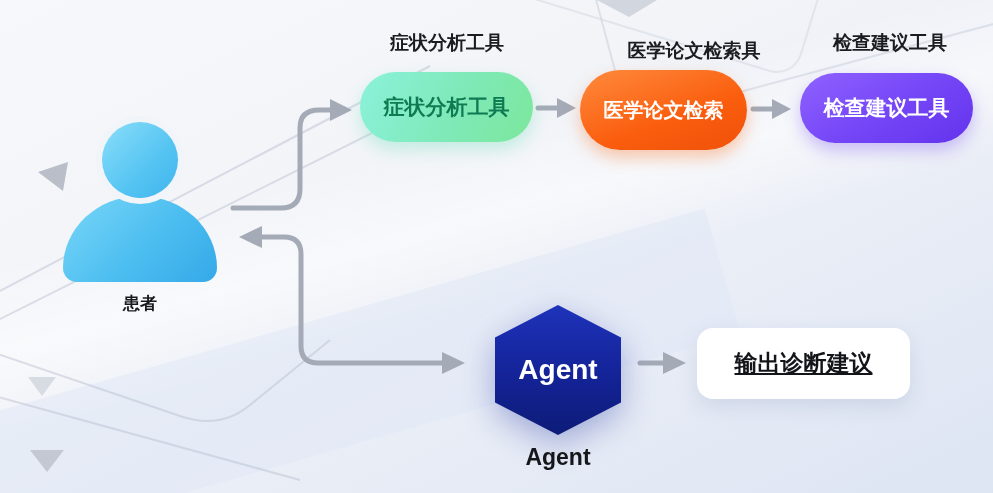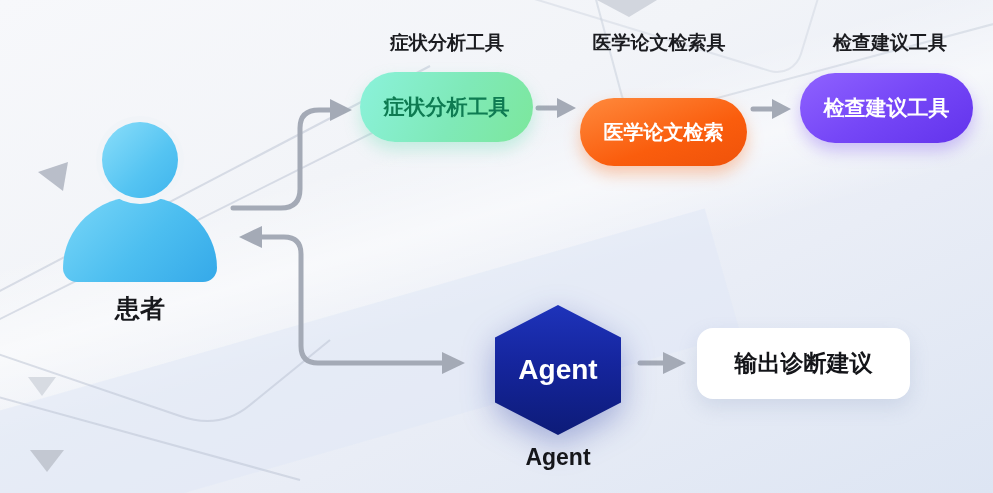--- a/index.html
+++ b/index.html
@@ -25,39 +25,39 @@
 
   
   .patient-head { position:absolute; left:102px; top:122px; width:76px; height:76px;
     border-radius:50%;
     background:linear-gradient(135deg,#8bdefa 0%,#55c4f2 60%,#3fb4ed 100%);
     box-shadow:0 0 0 6px #f1f4f8; z-index:3; }
   .patient-body { position:absolute; left:63px; top:196px; width:154px; height:86px;
     border-radius:77px 77px 14px 14px / 72px 72px 14px 14px;
     background:linear-gradient(135deg,#7ad7f8 0%,#4cbef0 55%,#35a9e9 100%); z-index:2; }
   .patient-label { position:absolute; left:80px; top:292px; width:120px; text-align:center;
-    font-size:25px; font-weight:700; color:#17181c; }
+    font-size:17px; font-weight:700; color:#17181c; }
 
   
   .tool-label { position:absolute; top:30px; width:220px; text-align:center;
     font-size:19px; font-weight:700; color:#1b1c20; }
   .tool-label.l1 { left:337px; }
-  .tool-label.l2 { left:549px; }
+  .tool-label.l2 { left:584px;margin-top:8px; }
   .tool-label.l3 { left:780px; }
 
   .pill { position:absolute; display:flex; flex-direction:column; justify-content:center;
     align-items:center; text-align:center; font-weight:700; }
   .pill-1 { left:360px; top:72px; width:173px; height:70px; border-radius:35px;
     background:linear-gradient(115deg,#8bf2db 0%,#7fe9b8 55%,#7ce79c 100%);
     color:#0e7b52; font-size:21px;
     box-shadow:0 8px 16px rgba(110,220,180,.35); }
-  .pill-2 { left:580px; top:70px; width:167px; height:68px; border-radius:40px;
+  .pill-2 { left:580px; top:70px; width:167px; height:80px; border-radius:40px;
     background:linear-gradient(160deg,#ff8a3d 0%,#fa5d0d 60%,#ef520a 100%);
     color:#ffffff; font-size:20px; line-height:1.3;
-    box-shadow:0 8px 16px rgba(250,110,30,.35);margin-top:28px; }
+    box-shadow:0 8px 16px rgba(250,110,30,.35); }
   .pill-3 { left:800px; top:73px; width:173px; height:70px; border-radius:35px;
     background:linear-gradient(150deg,#8f62ff 0%,#7647f7 50%,#6233ec 100%);
     color:#ffffff; font-size:21px;
     box-shadow:0 8px 16px rgba(130,90,240,.35); }
 
   
   .agent-wrap { position:absolute; left:495px; top:305px; width:126px; height:130px;
     filter:drop-shadow(0 10px 16px rgba(30,50,160,.35)); }
   .agent-hex { width:100%; height:100%;
     clip-path:polygon(50% 0%,100% 25%,100% 75%,50% 100%,0% 75%,0% 25%);
@@ -65,21 +65,21 @@
     display:flex; align-items:center; justify-content:center; }
   .agent-hex span { color:#ffffff; font-size:28px; font-weight:700; }
   .agent-caption { position:absolute; left:496px; top:444px; width:124px; text-align:center;
     font-size:23px; font-weight:700; color:#15161a; }
 
   
   .output-box { position:absolute; left:697px; top:328px; width:213px; height:71px;
     background:#ffffff; border-radius:16px;
     box-shadow:0 8px 20px rgba(120,140,180,.20);
     display:flex; align-items:center; justify-content:center;
-    font-size:23px; font-weight:700; color:#141519; }
+    font-size:23px; font-weight:700; color:#141519;text-decoration:underline; }
 </style>
 </head>
 <body>
 
 <div class="stage">
 
   <div class="bg-band1"></div>
   <div class="bg-band2"></div>
   <div class="bg-outline1"></div>
   <div class="bg-outline2"></div>

